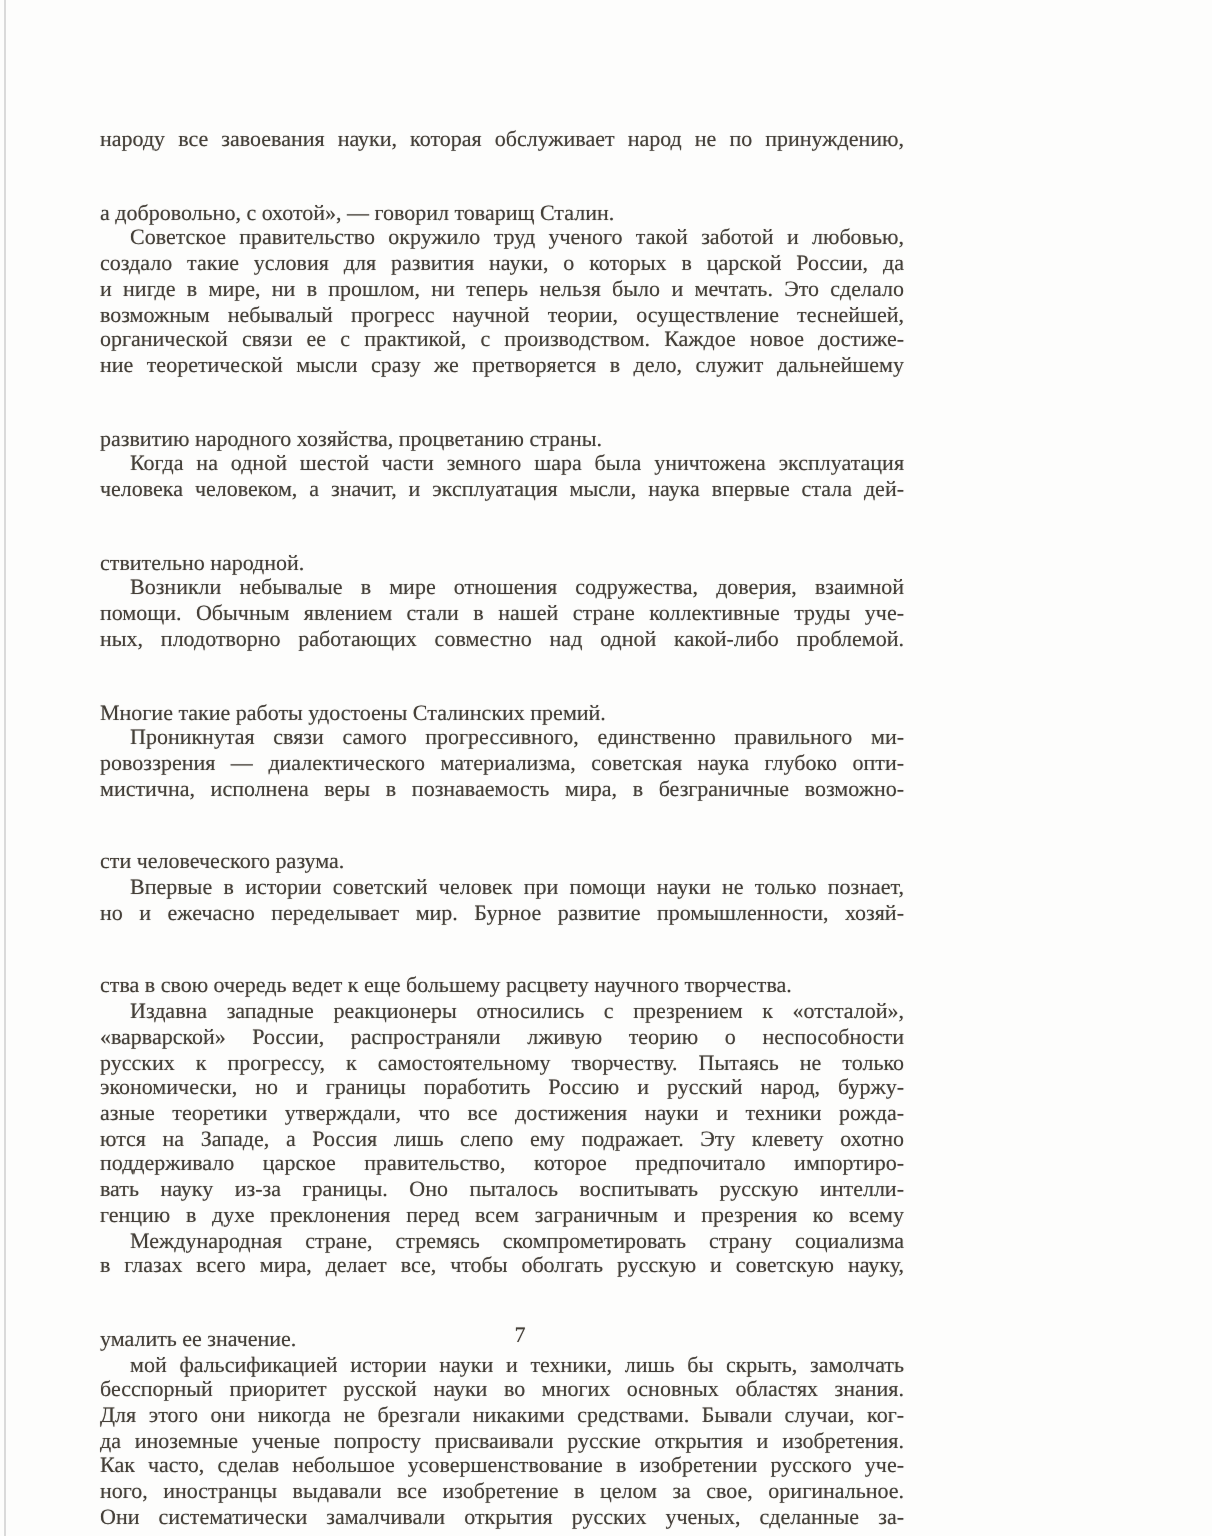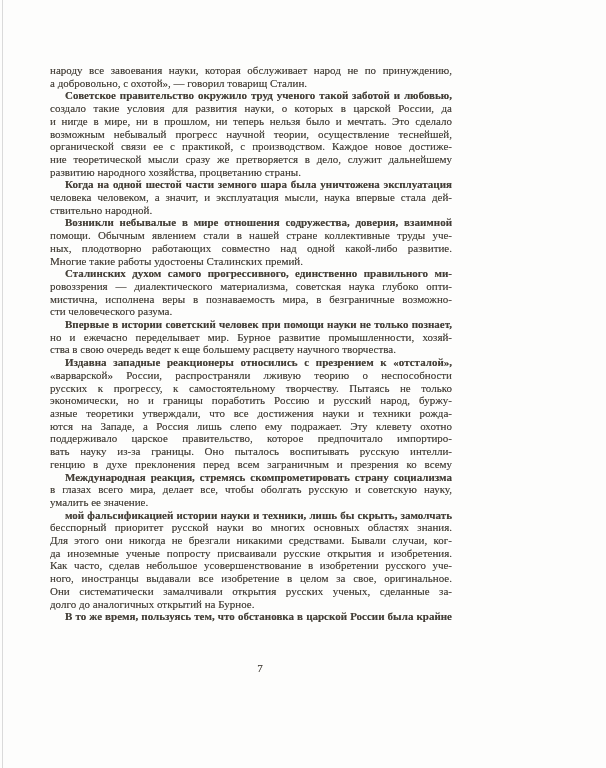--- a/index.html
+++ b/index.html
@@ -30,27 +30,27 @@
     position: absolute;
     left: 50px;
     top: 64px;
     width: 402px;
     font-size: 11px;
     line-height: 12.7px;
     color: #454039;
     text-shadow: 0 0 0.5px rgba(69, 64, 57, 0.55);
   }
   .paragraph { margin: 0; }
-  .paragraph.indent .line:first-child { text-indent: 15px; font-weight: bold; }
+  .paragraph.indent .line:first-child { text-indent: 15px; }
   .line {
     text-align: justify;
     text-align-last: justify;
     white-space: normal;
   }
-  .line.last { text-align-last: left; }
+  .line.last { text-align-last: left; margin-top: 24px; }
   .page-number {
     position: absolute;
     left: 0;
     top: 662px;
     width: 520px;
     text-align: center;
     font-size: 11px;
     color: #454039;
     text-shadow: 0 0 0.5px rgba(69, 64, 57, 0.55);
   }
@@ -75,25 +75,25 @@
         <div class="line last">развитию народного хозяйства, процветанию страны.</div>
       </div>
       <div class="paragraph indent">
         <div class="line">Когда на одной шестой части земного шара была уничтожена эксплуатация</div>
         <div class="line">человека человеком, а значит, и эксплуатация мысли, наука впервые стала дей-</div>
         <div class="line last">ствительно народной.</div>
       </div>
       <div class="paragraph indent">
         <div class="line">Возникли небывалые в мире отношения содружества, доверия, взаимной</div>
         <div class="line">помощи. Обычным явлением стали в нашей стране коллективные труды уче-</div>
-        <div class="line">ных, плодотворно работающих совместно над одной какой-либо развитие.</div>
+        <div class="line">ных, плодотворно работающих совместно над одной какой-либо проблемой.</div>
         <div class="line last">Многие такие работы удостоены Сталинских премий.</div>
       </div>
       <div class="paragraph indent">
-        <div class="line">Сталинских духом самого прогрессивного, единственно правильного ми-</div>
+        <div class="line">Проникнутая связи самого прогрессивного, единственно правильного ми-</div>
         <div class="line">ровоззрения — диалектического материализма, советская наука глубоко опти-</div>
         <div class="line">мистична, исполнена веры в познаваемость мира, в безграничные возможно-</div>
         <div class="line last">сти человеческого разума.</div>
       </div>
       <div class="paragraph indent">
         <div class="line">Впервые в истории советский человек при помощи науки не только познает,</div>
         <div class="line">но и ежечасно переделывает мир. Бурное развитие промышленности, хозяй-</div>
         <div class="line last">ства в свою очередь ведет к еще большему расцвету научного творчества.</div>
       </div>
       <div class="paragraph indent">
@@ -101,21 +101,21 @@
         <div class="line">«варварской» России, распространяли лживую теорию о неспособности</div>
         <div class="line">русских к прогрессу, к самостоятельному творчеству. Пытаясь не только</div>
         <div class="line">экономически, но и границы поработить Россию и русский народ, буржу-</div>
         <div class="line">азные теоретики утверждали, что все достижения науки и техники рожда-</div>
         <div class="line">ются на Западе, а Россия лишь слепо ему подражает. Эту клевету охотно</div>
         <div class="line">поддерживало царское правительство, которое предпочитало импортиро-</div>
         <div class="line">вать науку из-за границы. Оно пыталось воспитывать русскую интелли-</div>
         <div class="line">генцию в духе преклонения перед всем заграничным и презрения ко всему</div>
       </div>
       <div class="paragraph indent">
-        <div class="line">Международная реакция, стремясь скомпрометировать страну социализма</div>
+        <div class="line">Международная стране, стремясь скомпрометировать страну социализма</div>
         <div class="line">в глазах всего мира, делает все, чтобы оболгать русскую и советскую науку,</div>
         <div class="line last">умалить ее значение.</div>
       </div>
       <div class="paragraph indent">
         <div class="line">мой фальсификацией истории науки и техники, лишь бы скрыть, замолчать</div>
         <div class="line">бесспорный приоритет русской науки во многих основных областях знания.</div>
         <div class="line">Для этого они никогда не брезгали никакими средствами. Бывали случаи, ког-</div>
         <div class="line">да иноземные ученые попросту присваивали русские открытия и изобретения.</div>
         <div class="line">Как часто, сделав небольшое усовершенствование в изобретении русского уче-</div>
         <div class="line">ного, иностранцы выдавали все изобретение в целом за свое, оригинальное.</div>

